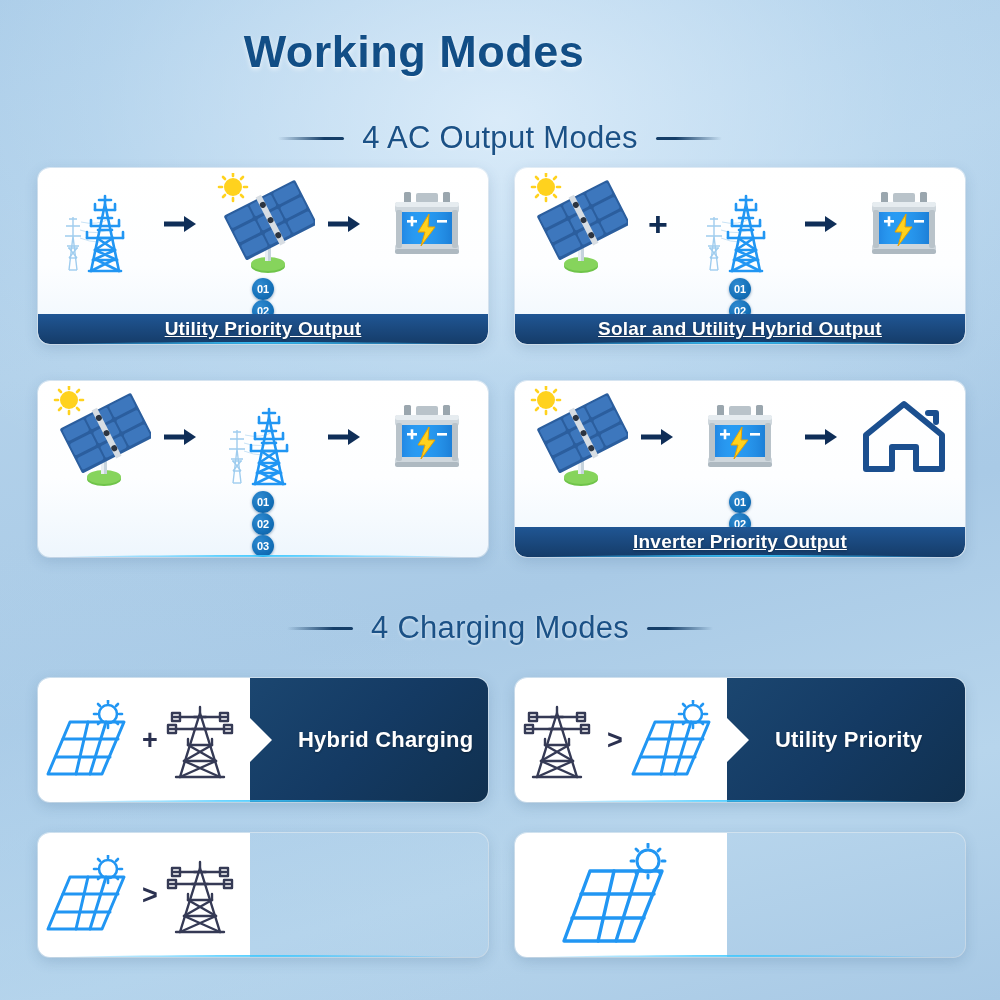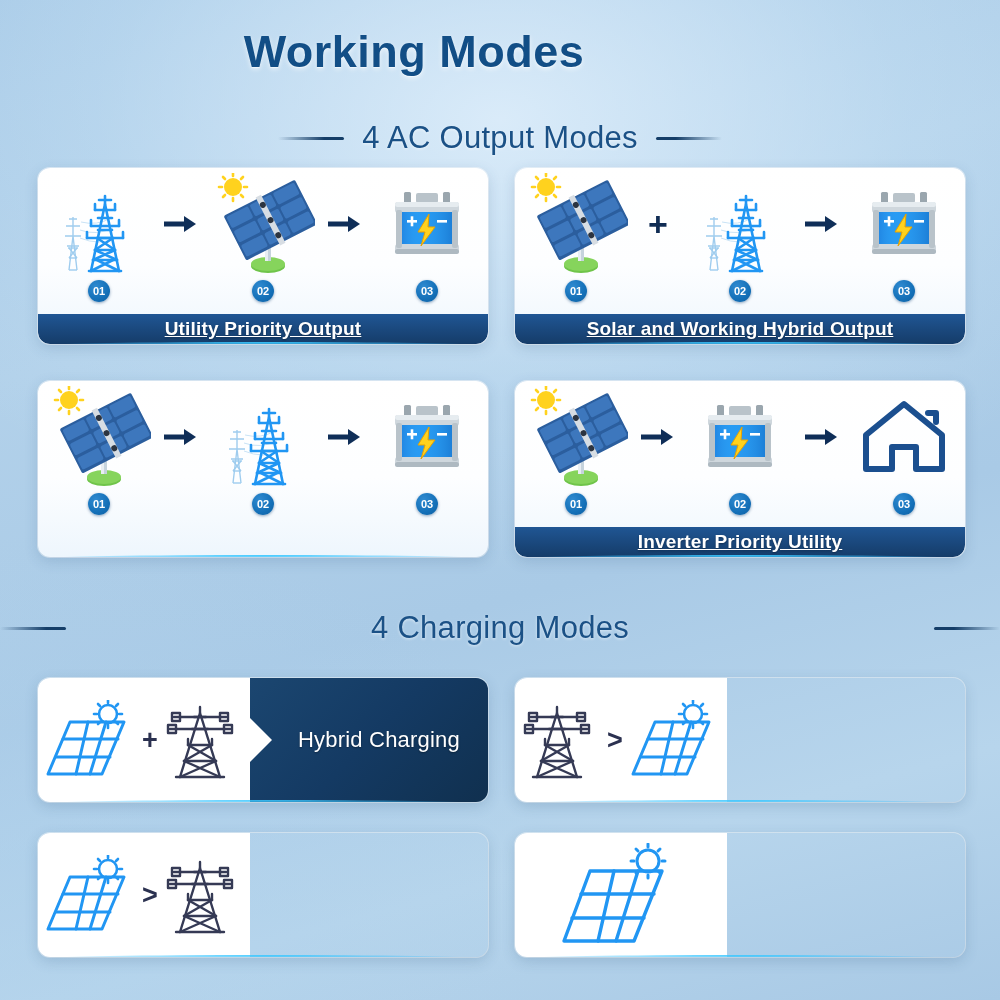--- a/index.html
+++ b/index.html
@@ -26,21 +26,21 @@
   .sec-head .rule{
     display:block;height:3px;width:66px;border-radius:2px;
   }
   .sec-head .rule.l{background:linear-gradient(90deg,rgba(19,62,104,0) 0%,#153e68 70%,#153e68 100%);}
   .sec-head .rule.r{background:linear-gradient(90deg,#153e68 0%,#153e68 30%,rgba(19,62,104,0) 100%);}
   .sec-head .txt{
     font-size:31px;color:#1b5186;letter-spacing:0.3px;
     text-shadow:0 1px 3px rgba(255,255,255,0.6);
   }
   .sec-ac{top:120px;}
-  .sec-chg{top:610px;justify-content:space-between;}
+  .sec-chg{top:610px;}
 
   
   .ac-card{
     position:absolute;width:450px;height:176px;border-radius:12px;
     background:linear-gradient(180deg,#ffffff 0%,#fdfeff 55%,#eef6fd 100%);
     box-shadow:0 4px 14px rgba(40,80,120,0.18), 0 0 0 1px rgba(255,255,255,0.55);
     overflow:hidden;
   }
   .ac-card::after{
     content:"";position:absolute;left:6px;right:6px;bottom:-5px;height:7px;
@@ -53,21 +53,21 @@
     display:flex;align-items:center;justify-content:space-evenly;
   }
   .ac-slot{width:108px;height:104px;display:flex;align-items:center;justify-content:center;}
   .conn{
     width:42px;display:flex;align-items:center;justify-content:center;
     color:#102c54;
   }
   .conn.plus{font-size:34px;font-weight:bold;line-height:1;}
   .badges{
     position:absolute;left:0;right:0;bottom:4px;height:26px;
-    display:flex;align-items:center;justify-content:space-evenly;
+    display:flex;align-items:center;justify-content:space-evenly;flex-direction:column;
   }
   .badge-slot{width:108px;display:flex;justify-content:center;}
   .badge-gap{width:42px;}
   .badge{
     width:22px;height:22px;border-radius:50%;
     background:radial-gradient(circle at 35% 30%,#2f8ad0 0%,#1470b8 60%,#0f5e9f 100%);
     color:#fff;font-size:11px;font-weight:bold;
     display:flex;align-items:center;justify-content:center;
     box-shadow:0 1px 3px rgba(10,60,110,0.45);
   }
@@ -101,21 +101,21 @@
     position:relative;flex:1;
     background:linear-gradient(135deg,#1b4670 0%,#143a63 50%,#10304f 100%);
     display:flex;align-items:center;
   }
   .chg-right .notch{
     position:absolute;left:0;top:50%;transform:translateY(-50%);
     width:22px;height:44px;background:#ffffff;
     clip-path:polygon(0 0,0 100%,100% 50%);
   }
   .chg-label{
-    color:#ffffff;font-size:22px;font-weight:normal;letter-spacing:0.2px;
+    color:#ffffff;font-size:22px;font-weight:bold;letter-spacing:0.2px;
     margin-left:48px;text-shadow:0 1px 2px rgba(0,0,0,0.35);
   }
 
   svg{display:block;}
 </style>
 </head>
 <body>
 
 <div class="page">
 
@@ -392,21 +392,21 @@
         <div class="badge-gap"></div>
         <div class="badge-slot">
             <span class="badge">02</span>
           </div>
         <div class="badge-gap"></div>
         <div class="badge-slot">
             <span class="badge">03</span>
           </div>
       </div>
     </div>
-    <div class="ac-foot">Solar and Working Hybrid Output</div>
+    <div class="ac-foot">Solar and Utility Hybrid Output</div>
   </div>
 
   <div class="ac-card" style="left:38px;top:381px;">
     <div class="ac-body">
       <div class="ac-flow">
         <div class="ac-slot">
           <svg width="104" height="102" viewBox="0 0 104 102">
             <circle cx="22" cy="14" r="9" fill="#ffd21e"></circle>
             <g stroke="#ffd21e" stroke-width="2.6" stroke-linecap="round">
               <path d="M22 0 L22 3"></path>
@@ -633,21 +633,21 @@
         <div class="badge-gap"></div>
         <div class="badge-slot">
             <span class="badge">02</span>
           </div>
         <div class="badge-gap"></div>
         <div class="badge-slot">
             <span class="badge">03</span>
           </div>
       </div>
     </div>
-    <div class="ac-foot">Inverter Priority Utility</div>
+    <div class="ac-foot">Inverter Priority Output</div>
   </div>
 
   <div class="chg-card" style="left:38px;top:678px;">
     <div class="chg-left">
       <span>
         <svg width="88" height="80" viewBox="0 0 88 80">
           <g stroke="#2196f3" stroke-width="3" fill="none" stroke-linejoin="round" stroke-linecap="round">
             <path d="M24 22 L78 22 L56 74 L2 74 Z"></path>
             <path d="M42 22 L30 74 M60 22 L44 74"></path>
             <path d="M17 39 L72 39 M10 57 L64 57"></path>
@@ -732,20 +732,24 @@
             <path d="M48 14 L51 14"></path>
               <path d="M73 14 L76 14"></path>
             <path d="M52 4 L54 6"></path>
               <path d="M70 22 L72 24"></path>
             <path d="M72 4 L70 6"></path>
               <path d="M54 22 L52 24"></path>
           </g>
         </svg>
       </span>
     </div>
+    <div class="chg-right">
+      <span class="notch"></span>
+      <span class="chg-label">Utility Priority</span>
+    </div>
   </div>
 
   <div class="chg-card" style="left:38px;top:833px;">
     <div class="chg-left">
       <span>
         <svg width="88" height="80" viewBox="0 0 88 80">
           <g stroke="#2196f3" stroke-width="3" fill="none" stroke-linejoin="round" stroke-linecap="round">
             <path d="M24 22 L78 22 L56 74 L2 74 Z"></path>
             <path d="M42 22 L30 74 M60 22 L44 74"></path>
             <path d="M17 39 L72 39 M10 57 L64 57"></path>

